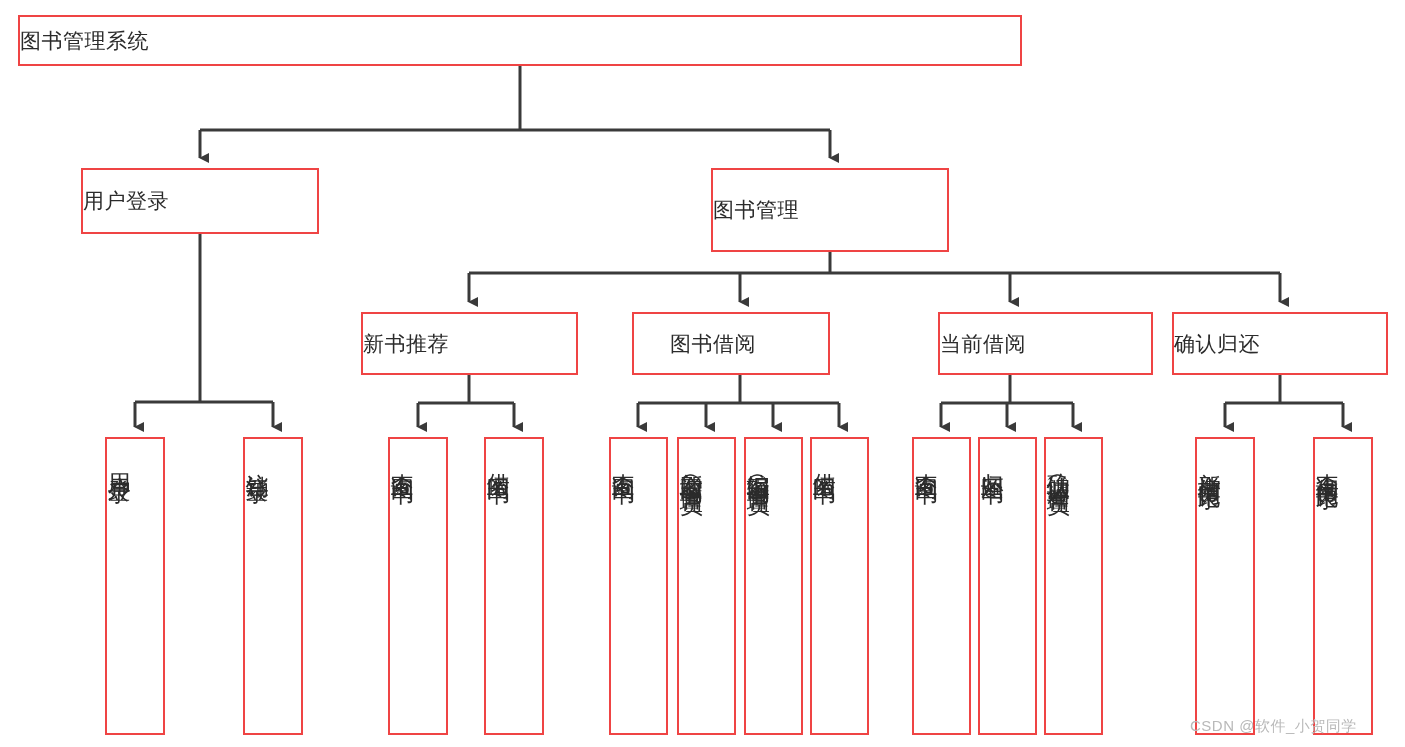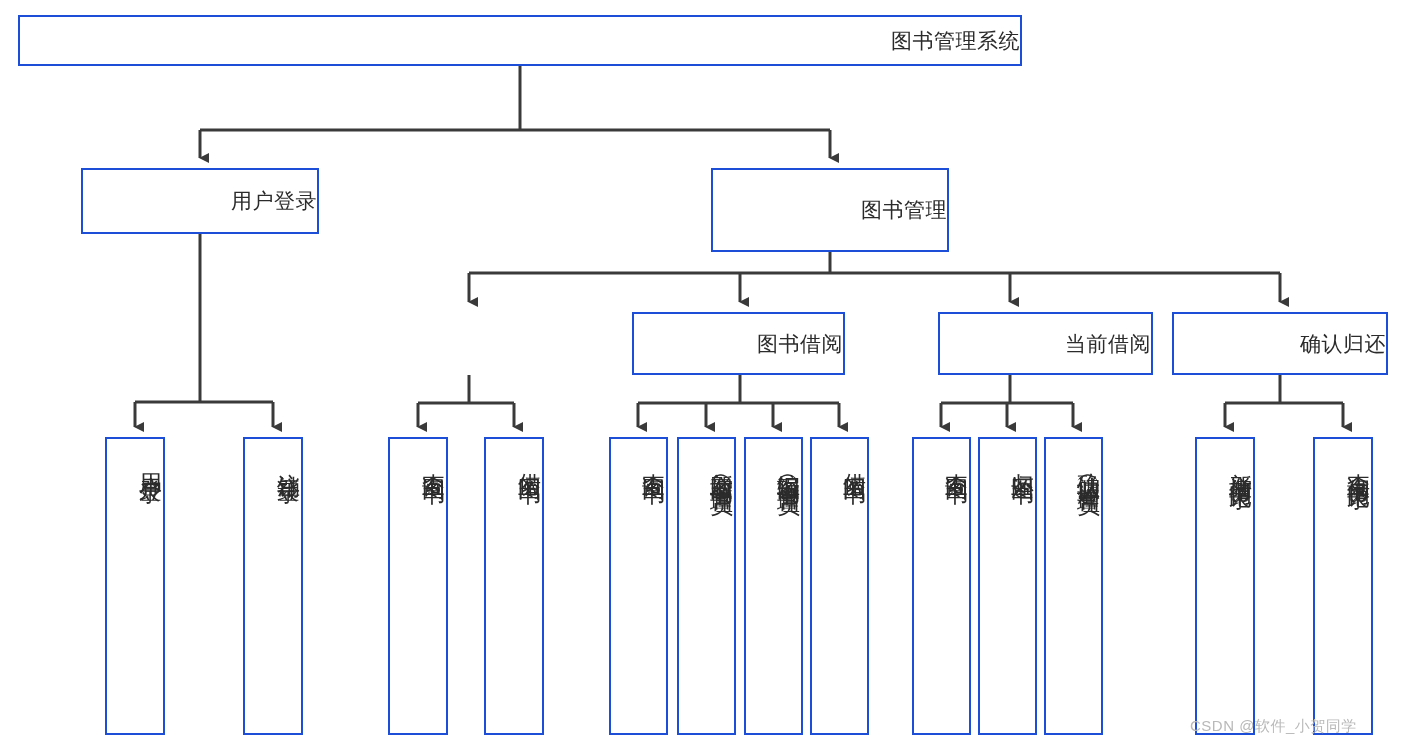--- a/index.html
+++ b/index.html
@@ -22,24 +22,24 @@
     left: 0;
     top: 0;
     width: 1405px;
     height: 747px;
     pointer-events: none;
   }
   .node {
     position: absolute;
     box-sizing: border-box;
     background: #ffffff;
-    border: 2px solid #1d4ed8;
+    border: 2px solid #ef4444;
     display: flex;
     align-items: center;
-    justify-content: flex-end;
+    justify-content: flex-start;
     color: #2b2b2b;
   }
   .node-h {
     font-size: 21px;
     letter-spacing: 0.5px;
     white-space: nowrap;
   }
   .node-v {
     align-items: flex-start;
     padding-top: 16px;
@@ -121,21 +121,24 @@
     <span>图书管理系统</span>
   </div>
 
   <div class="node node-h" style="left: 81px; top: 168px; width: 238px; height: 66px;">
     <span>用户登录</span>
   </div>
   <div class="node node-h" style="left: 711px; top: 168px; width: 238px; height: 84px;">
     <span>图书管理</span>
   </div>
 
-  <div class="node node-h" style="left: 632px; top: 312px; width: 213px; height: 63px;">
+  <div class="node node-h" style="left: 361px; top: 312px; width: 217px; height: 63px;">
+    <span>新书推荐</span>
+  </div>
+  <div class="node node-h" style="left: 632px; top: 312px; width: 198px; height: 63px; padding-left: 36px;">
     <span>图书借阅</span>
   </div>
   <div class="node node-h" style="left: 903px; top: 312px; width: 215px; height: 63px; margin-left: 35px;">
     <span>当前借阅</span>
   </div>
   <div class="node node-h" style="left: 1172px; top: 312px; width: 216px; height: 63px;">
     <span>确认归还</span>
   </div>
 
   <div class="node node-v" style="left: 105px; top: 437px; width: 60px; height: 298px;">

